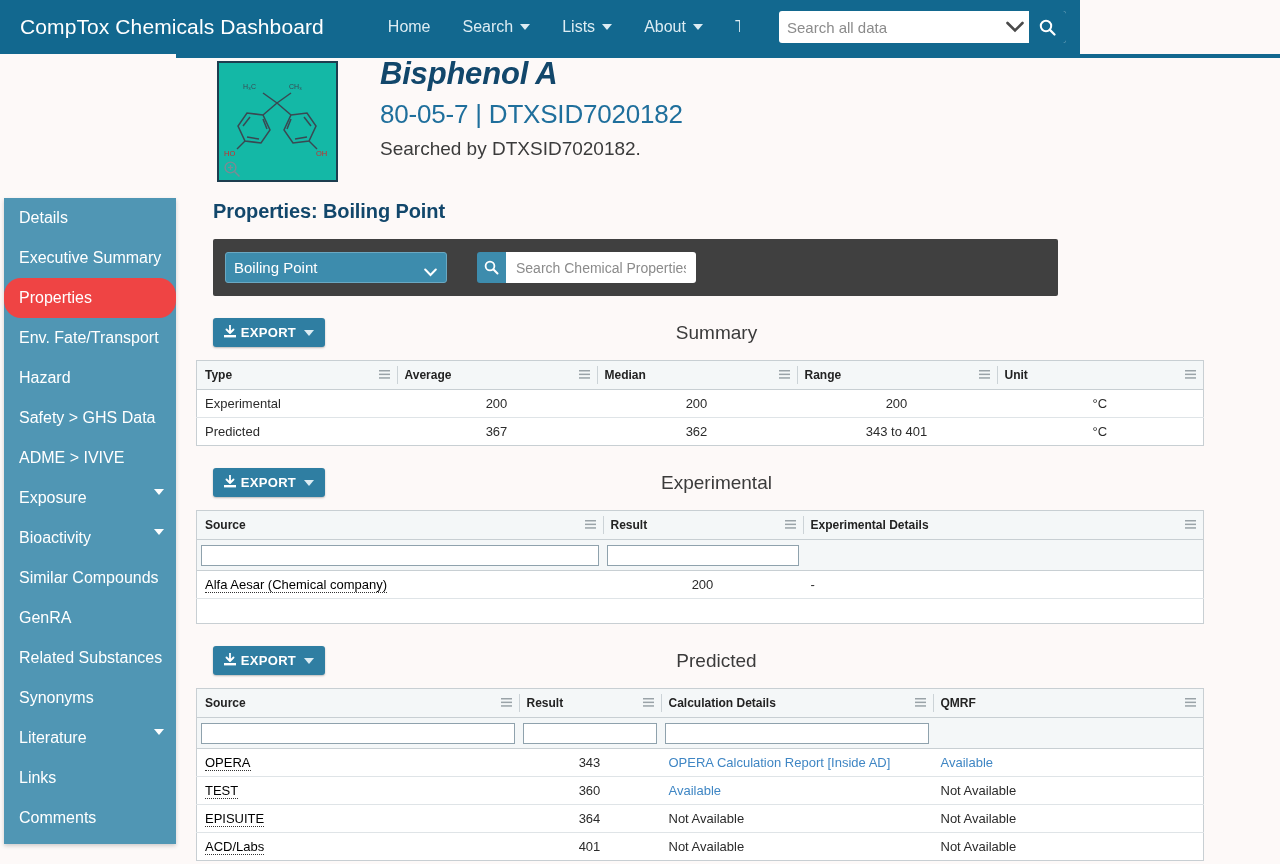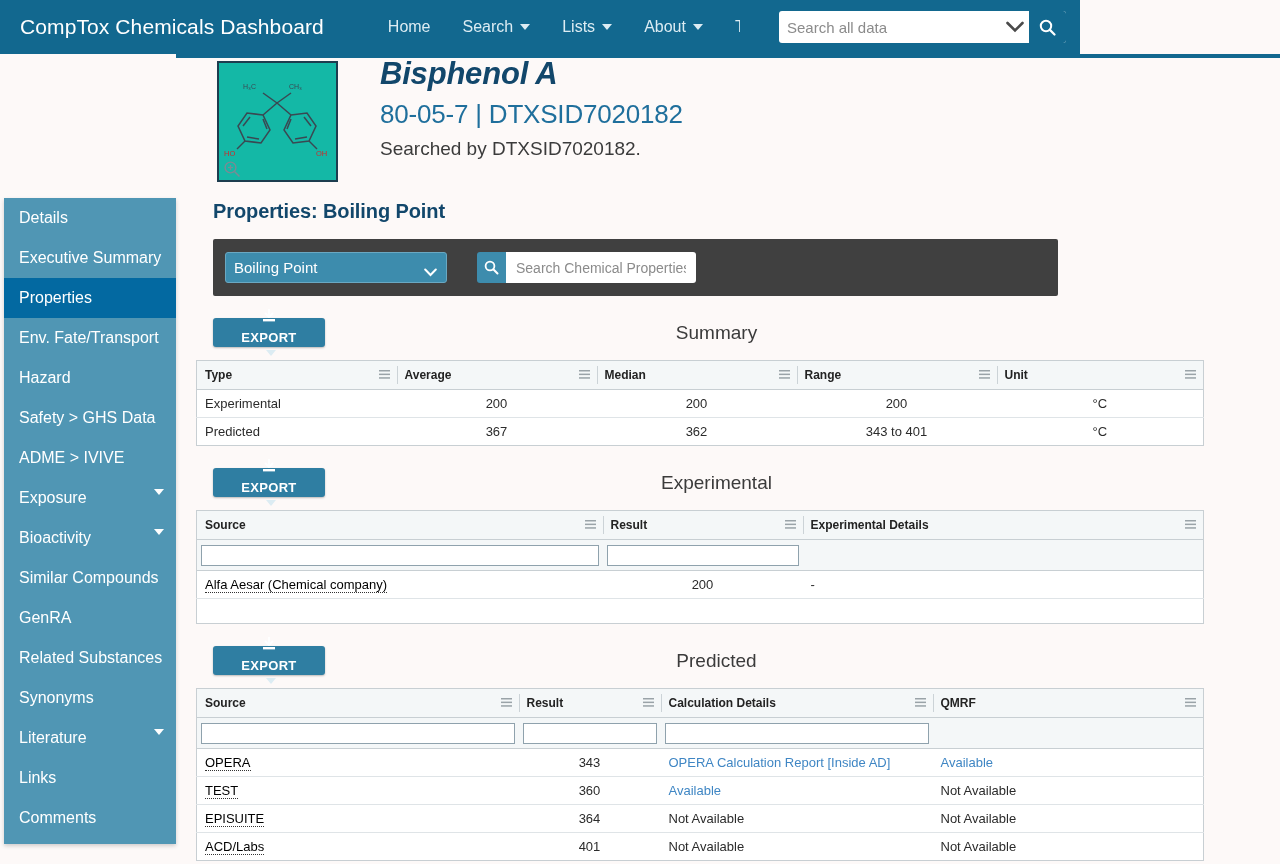--- a/index.html
+++ b/index.html
@@ -157,21 +157,21 @@
   .side-item {
     position: relative;
     height: 40px;
     display: flex; align-items: center;
     color: #ffffff;
     font-size: 16px;
     padding-left: 15px;
     cursor: pointer;
     white-space: nowrap;
   }
-  .side-item.active { background: #0369a1; }
+  .side-item.active { background: #ef4444; border-radius: 17px; }
   .side-caret {
     position: absolute;
     right: 12px; top: 11px;
     width: 0; height: 0;
     border-left: 5px solid transparent;
     border-right: 5px solid transparent;
     border-top: 6px solid #ffffff;
   }
 
   
@@ -243,21 +243,20 @@
     width: 112px; height: 29px;
     background: #2f7ea2;
     color: #ffffff;
     border: none; border-radius: 3px;
     font-size: 13px; font-weight: bold;
     letter-spacing: .3px;
     display: flex; align-items: center; justify-content: center;
     gap: 5px;
     cursor: pointer;
     box-shadow: 0 1px 2px rgba(0,0,0,.25);
-    flex-direction: column;
   }
   .block-title {
     text-align: center;
     width: 1007px;
     margin-left: 23px;
     font-size: 19px;
     color: #3b3b3b;
     line-height: 29px;
   }
   table.dt {

